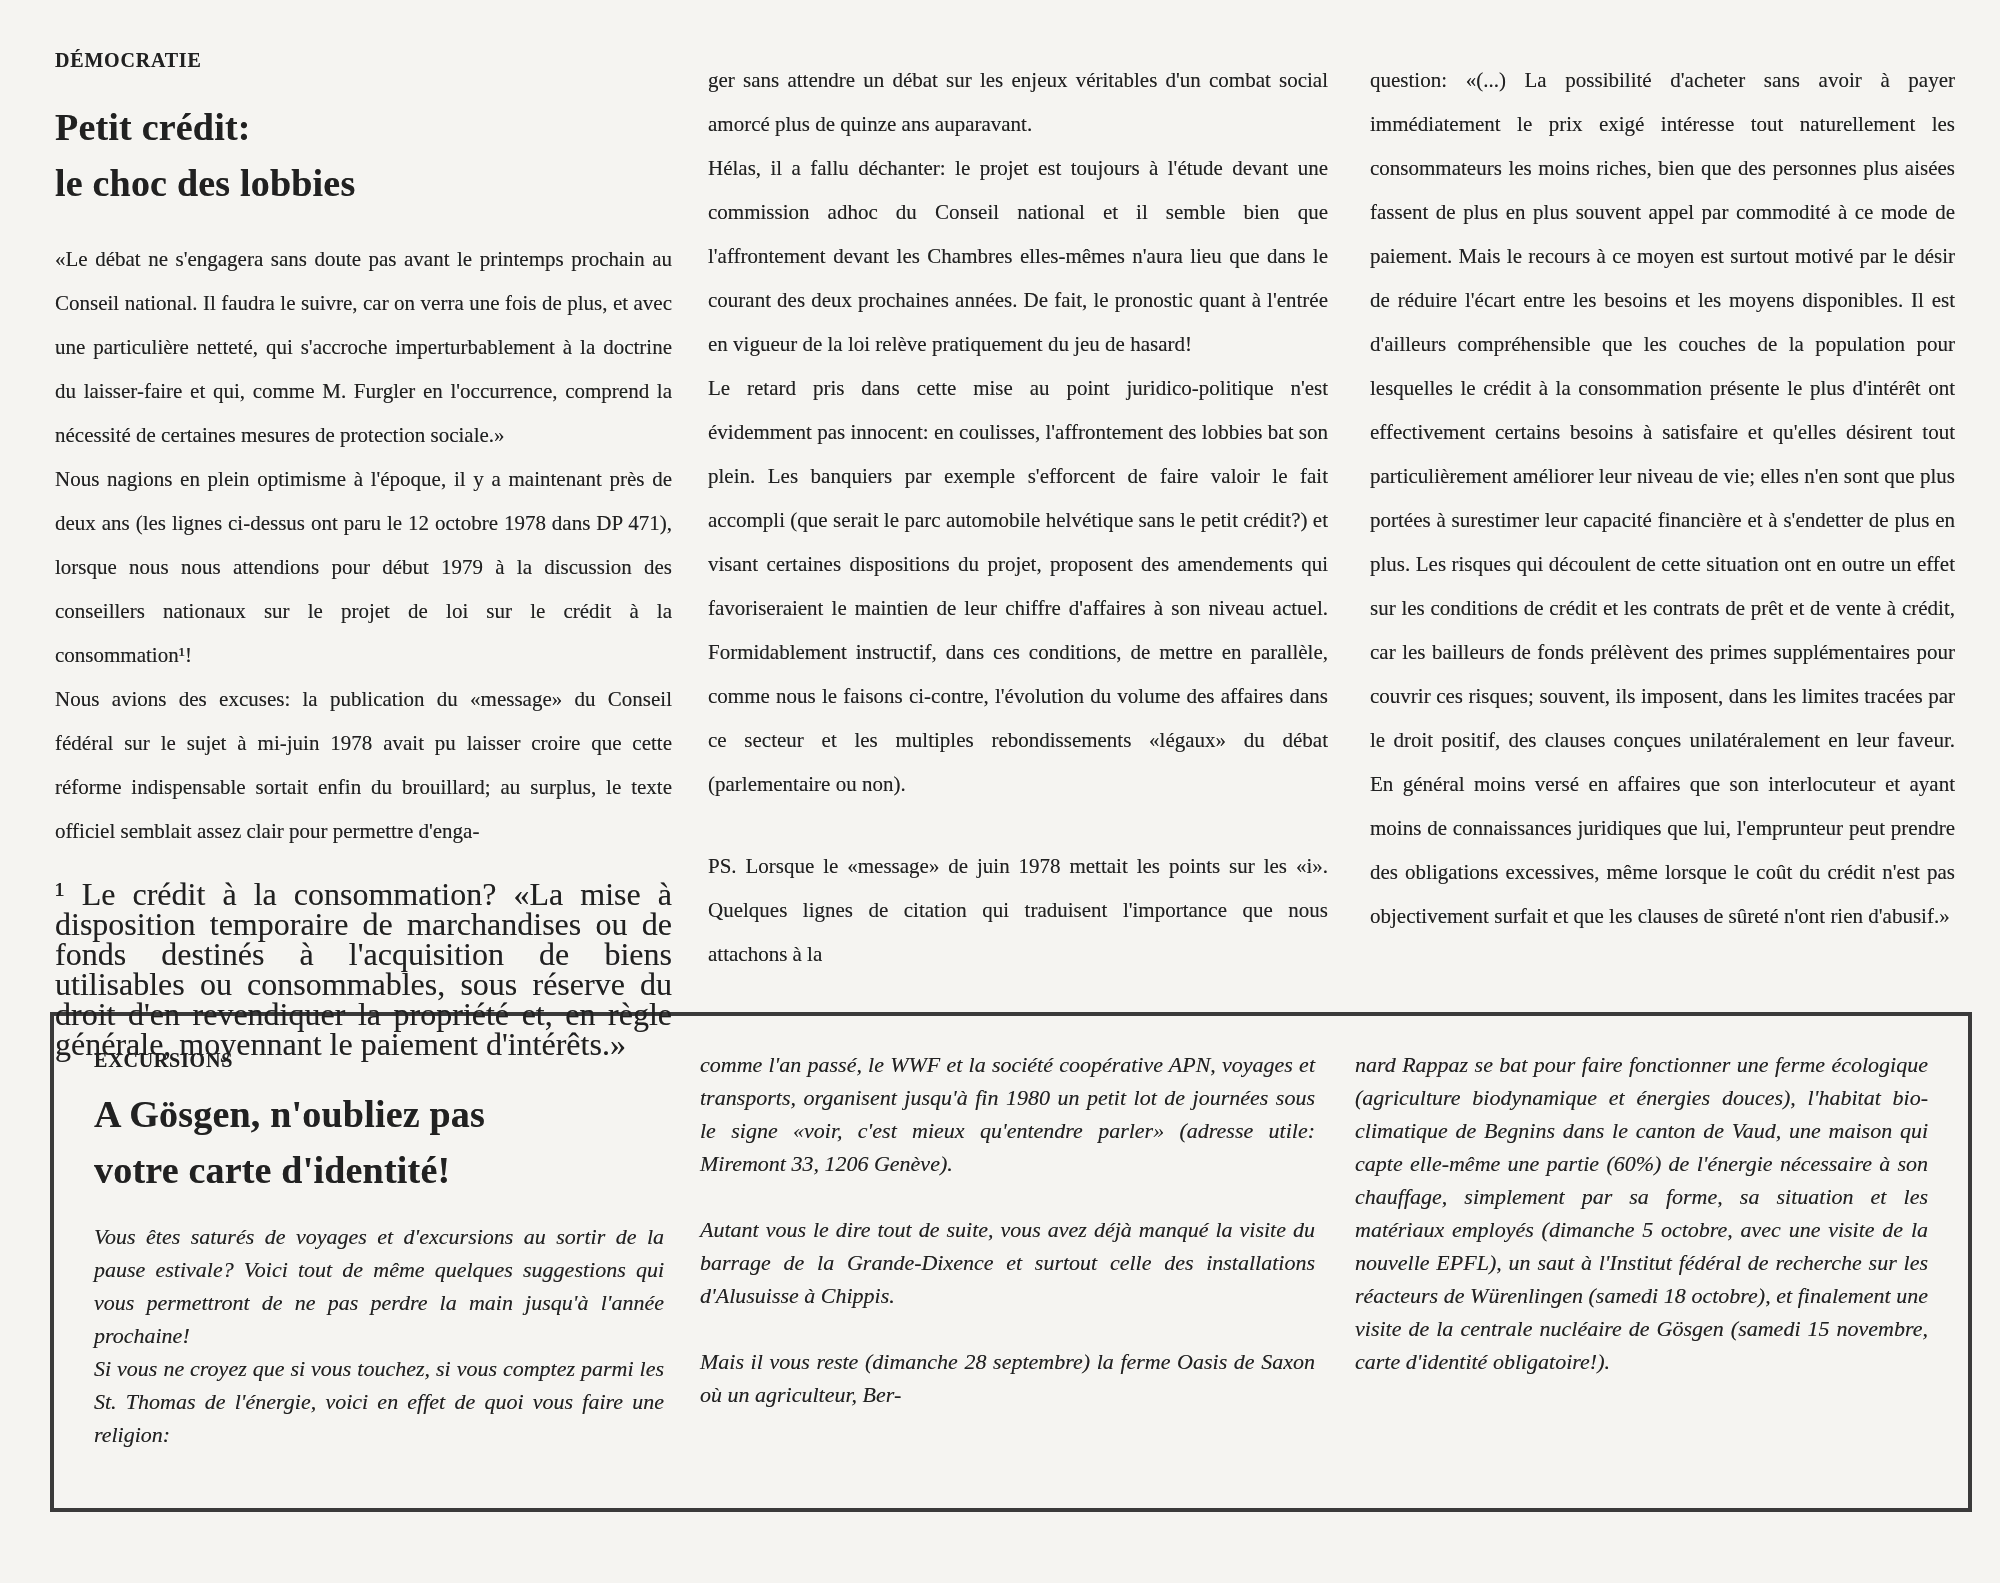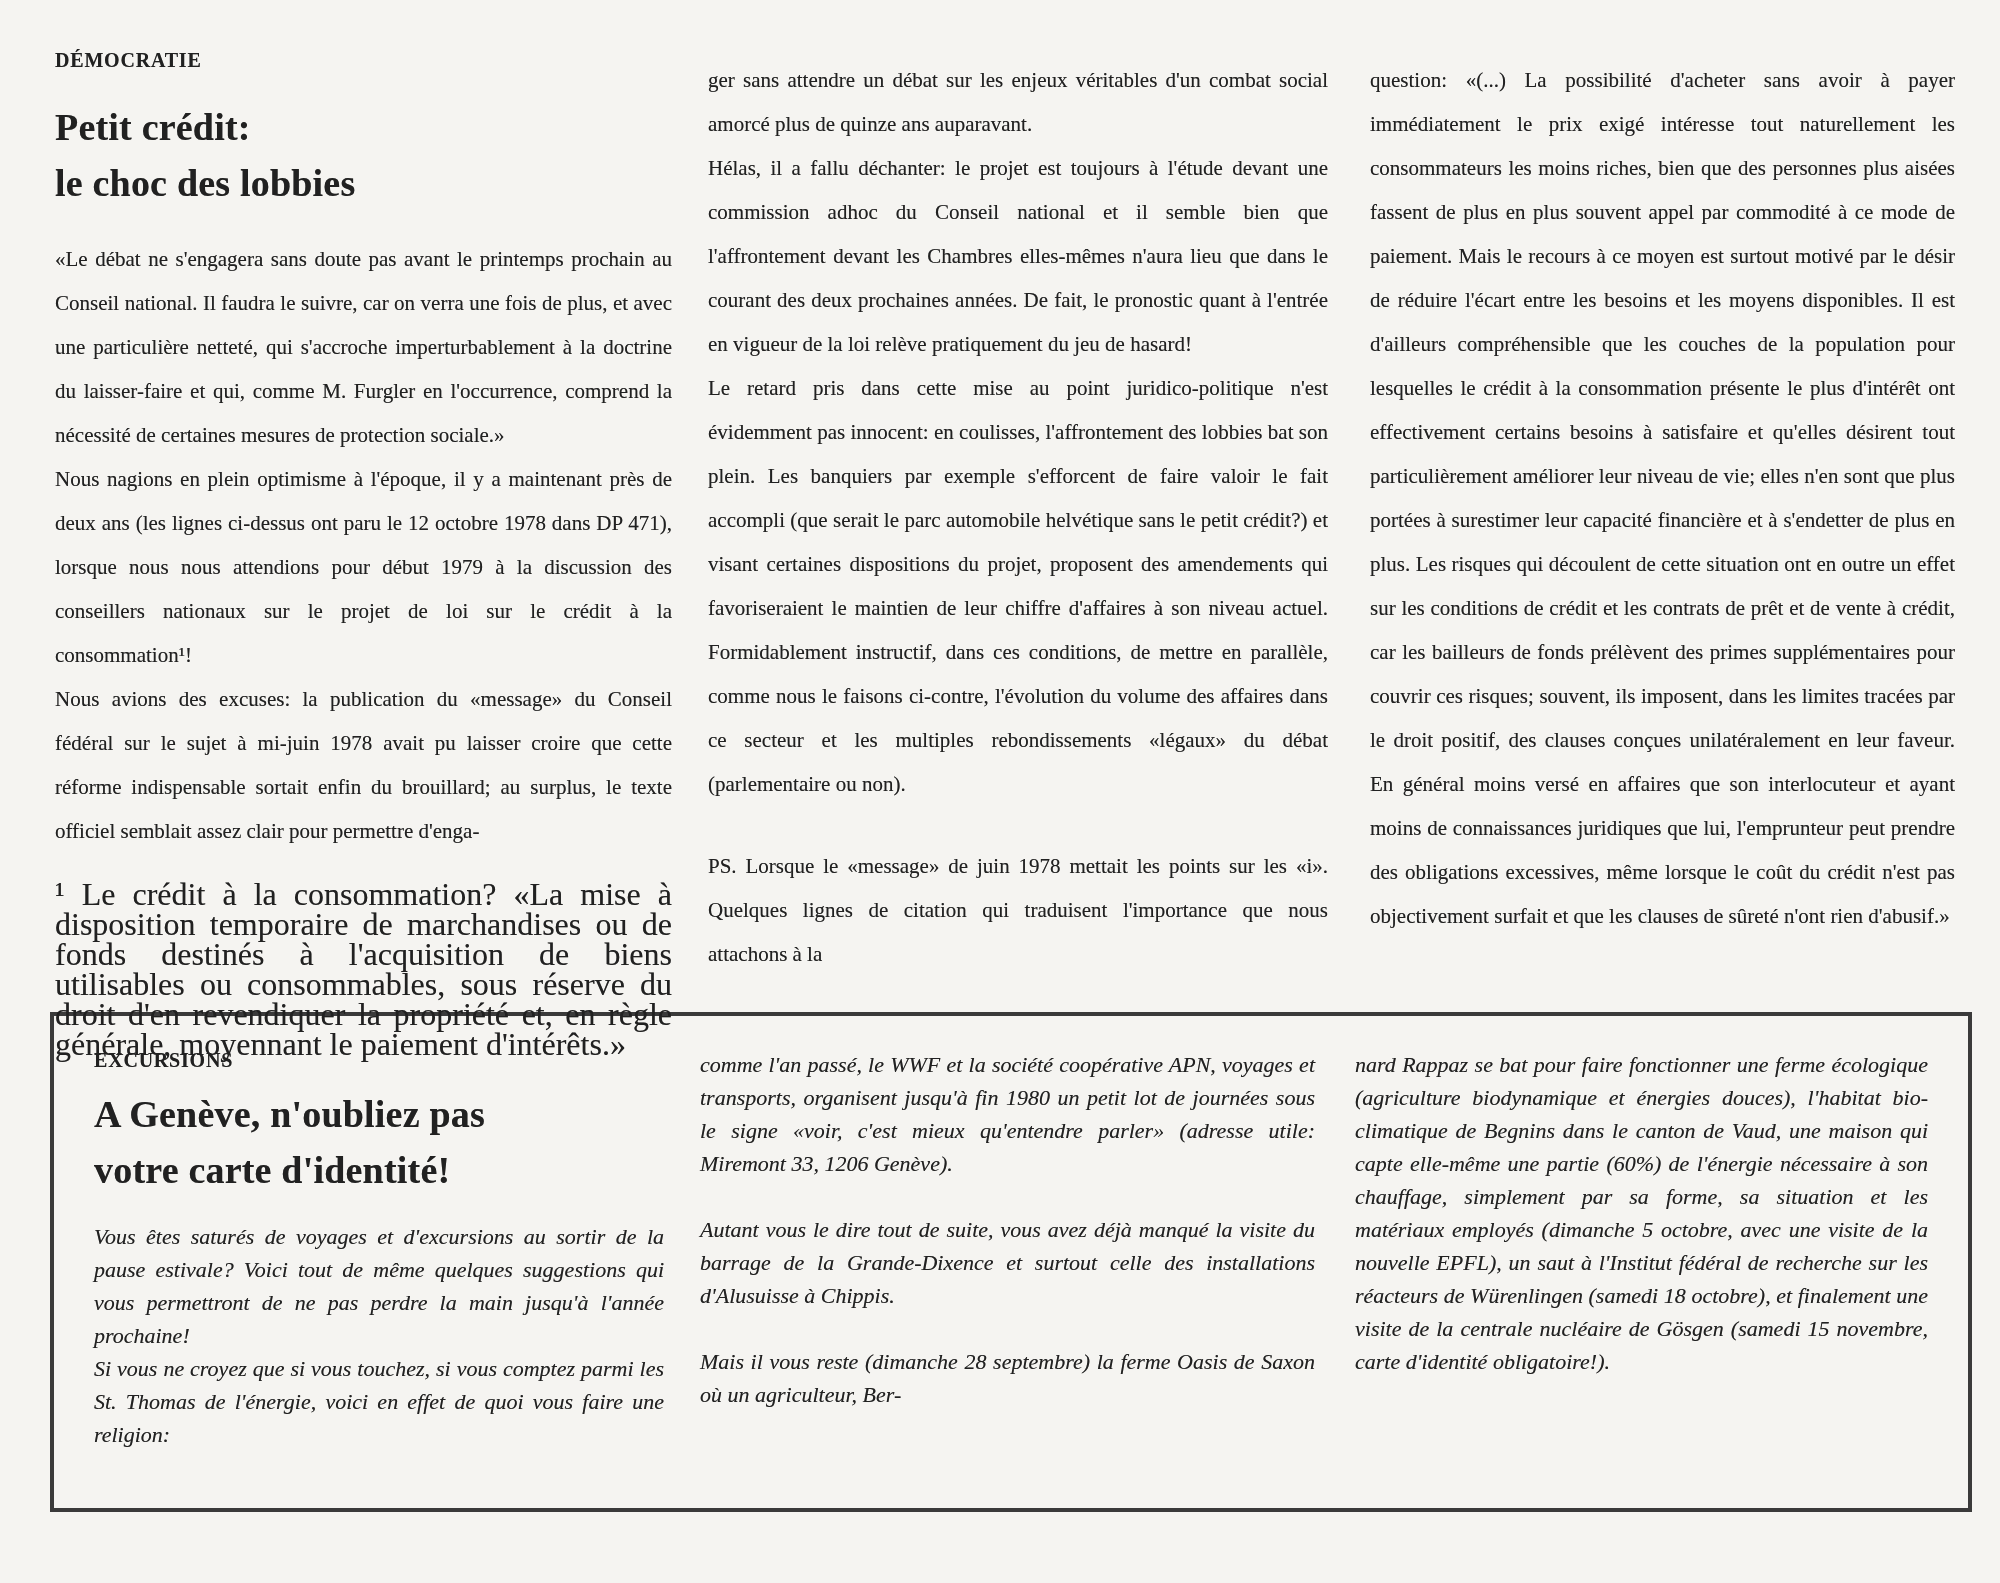--- a/index.html
+++ b/index.html
@@ -103,21 +103,21 @@
     <div class="col-c cont-col">
       <p class="body-par">question: «(...) La possibilité d'acheter sans avoir à payer immédiatement le prix exigé intéresse tout naturellement les consommateurs les moins riches, bien que des personnes plus aisées fassent de plus en plus souvent appel par commodité à ce mode de paiement. Mais le recours à ce moyen est surtout motivé par le désir de réduire l'écart entre les besoins et les moyens disponibles. Il est d'ailleurs compréhensible que les couches de la population pour lesquelles le crédit à la consommation présente le plus d'intérêt ont effectivement certains besoins à satisfaire et qu'elles désirent tout particulièrement améliorer leur niveau de vie; elles n'en sont que plus portées à surestimer leur capacité financière et à s'endetter de plus en plus. Les risques qui découlent de cette situation ont en outre un effet sur les conditions de crédit et les contrats de prêt et de vente à crédit, car les bailleurs de fonds prélèvent des primes supplémentaires pour couvrir ces risques; souvent, ils imposent, dans les limites tracées par le droit positif, des clauses conçues unilatéralement en leur faveur. En général moins versé en affaires que son interlocuteur et ayant moins de connaissances juridiques que lui, l'emprunteur peut prendre des obligations excessives, même lorsque le coût du crédit n'est pas objectivement surfait et que les clauses de sûreté n'ont rien d'abusif.»</p>
     </div>
 
   </section>
 
   <section class="excursion-box">
 
     <div class="box-col-a">
       <div class="kicker">EXCURSIONS</div>
-      <h2 class="headline box-headline"><span>A Genève, n'oubliez pas</span><br><span>votre carte d'identité!</span></h2>
+      <h2 class="headline box-headline"><span>A Gösgen, n'oubliez pas</span><br><span>votre carte d'identité!</span></h2>
       <p class="italic-par box-body-start">Vous êtes saturés de voyages et d'excursions au sortir de la pause estivale? Voici tout de même quelques suggestions qui vous permettront de ne pas perdre la main jusqu'à l'année prochaine!</p>
       <p class="italic-par">Si vous ne croyez que si vous touchez, si vous comptez parmi les St. Thomas de l'énergie, voici en effet de quoi vous faire une religion:</p>
     </div>
 
     <div class="box-col-b">
       <p class="italic-par">comme l'an passé, le WWF et la société coopérative APN, voyages et transports, organisent jusqu'à fin 1980 un petit lot de journées sous le signe «voir, c'est mieux qu'entendre parler» (adresse utile: Miremont 33, 1206 Genève).</p>
       <p class="italic-par par-gap">Autant vous le dire tout de suite, vous avez déjà manqué la visite du barrage de la Grande-Dixence et surtout celle des installations d'Alusuisse à Chippis.</p>
       <p class="italic-par par-gap">Mais il vous reste (dimanche 28 septembre) la ferme Oasis de Saxon où un agriculteur, Ber-</p>
     </div>
 

